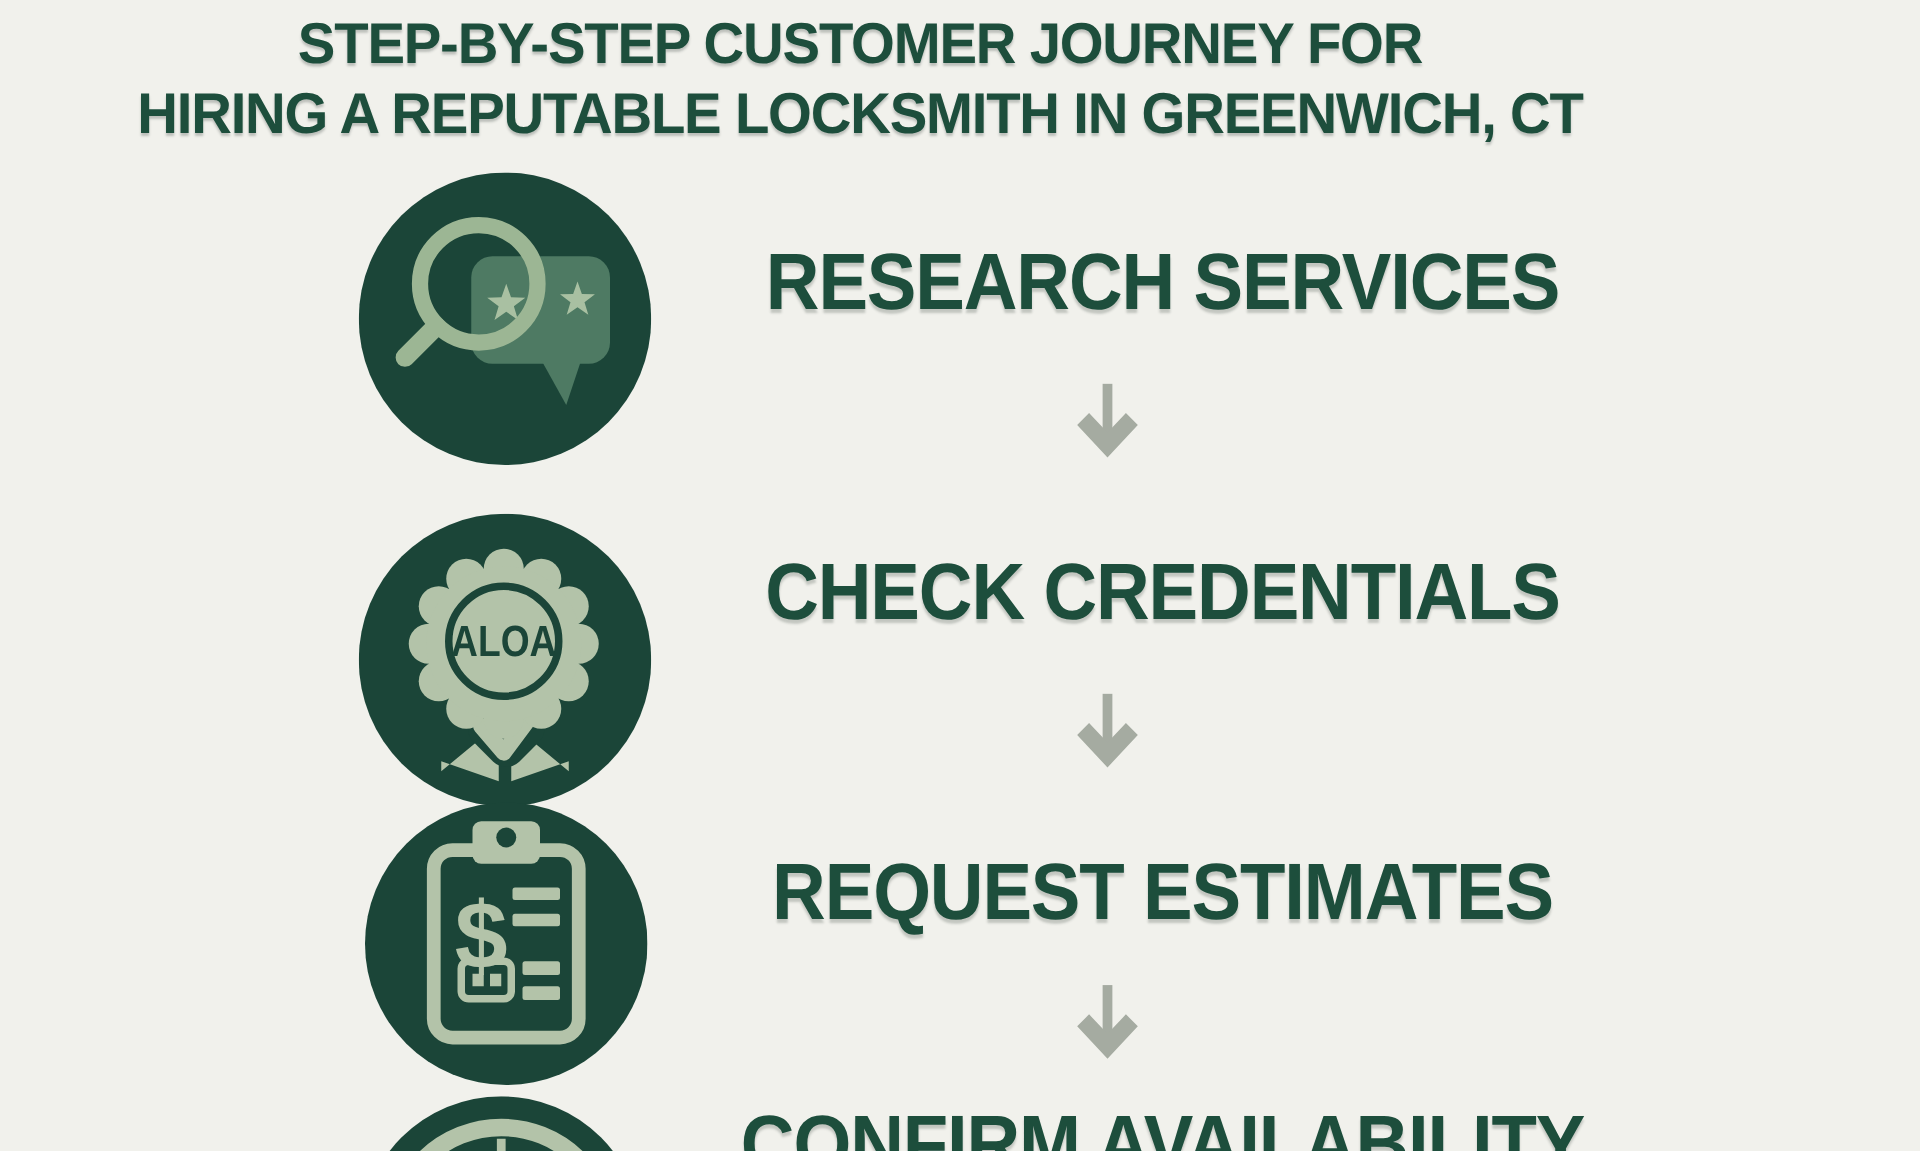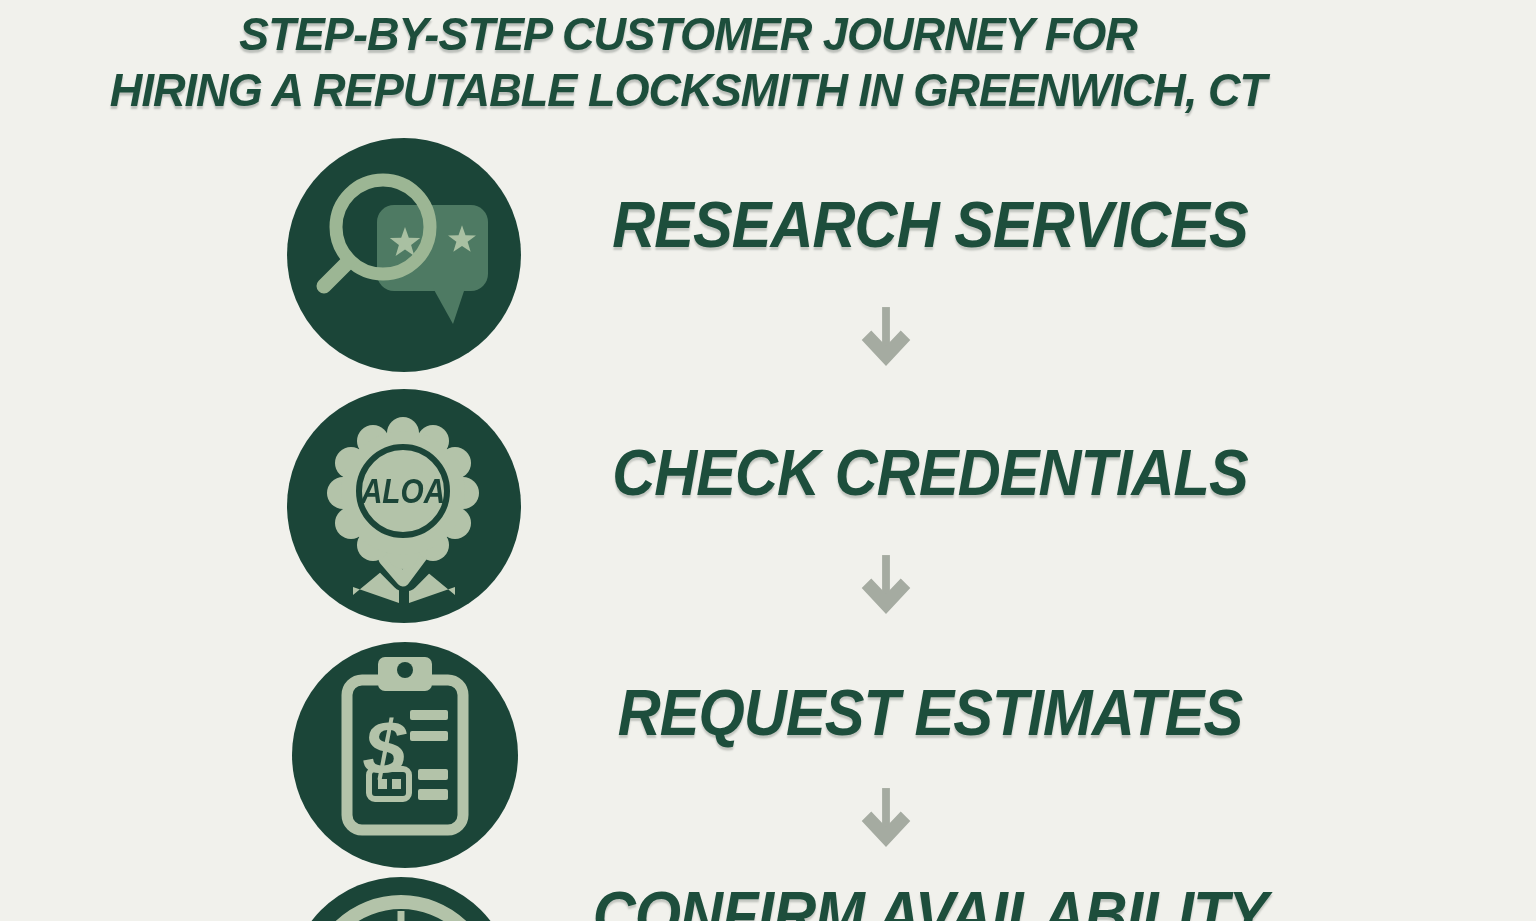--- a/index.html
+++ b/index.html
@@ -1,18 +1,18 @@
 <!DOCTYPE html>
 <html><head>
 <meta charset="utf-8">
 <style>
   html,body{margin:0;padding:0;background:#f1f1ec;}
   .poster{
     position:relative;width:1376px;height:921px;overflow:hidden;
-    background:#f1f1ec;font-family:"Liberation Sans",sans-serif;font-style:italic;
+    background:#f1f1ec;font-family:"Liberation Sans",sans-serif;
   }
   .title-block{
     position:absolute;top:6px;left:0;width:100%;
     text-align:center;color:#1d4e3c;font-weight:bold;
     font-size:46px;line-height:56px;letter-spacing:-1px;
     text-shadow:0 3px 2px rgba(30,45,38,0.25);
     transform:scaleX(0.98);transform-origin:50% 0;
   }
   .step-icon{position:absolute;}
   .step-label{
@@ -20,21 +20,21 @@
     color:#1d4e3c;font-weight:bold;font-size:64px;line-height:70px;
     letter-spacing:-1px;white-space:nowrap;
     text-shadow:0 3px 2px rgba(30,45,38,0.22);
     transform:scaleX(0.93);transform-origin:50% 50%;
   }
   .arrow{position:absolute;left:860px;width:52px;height:74px;}
   .arrow svg{display:block;width:100%;height:100%;}
   #icon-1{left:287px;top:138px;width:234px;height:234px;}
   #label-1{top:190px;}
   #arrow-1{top:303px;}
-  #icon-2{left:287px;top:389px;width:234px;height:234px;}
+  #icon-2{left:287px;top:411px;width:234px;height:234px;}
   #label-2{top:438px;}
   #arrow-2{top:551px;}
   #icon-3{left:292px;top:642px;width:226px;height:226px;}
   #label-3{top:678px;}
   #arrow-3{top:784px;}
   #icon-4{left:288px;top:877px;width:226px;height:226px;}
   #label-4{top:880px;}
 </style>
 </head>
 <body>

